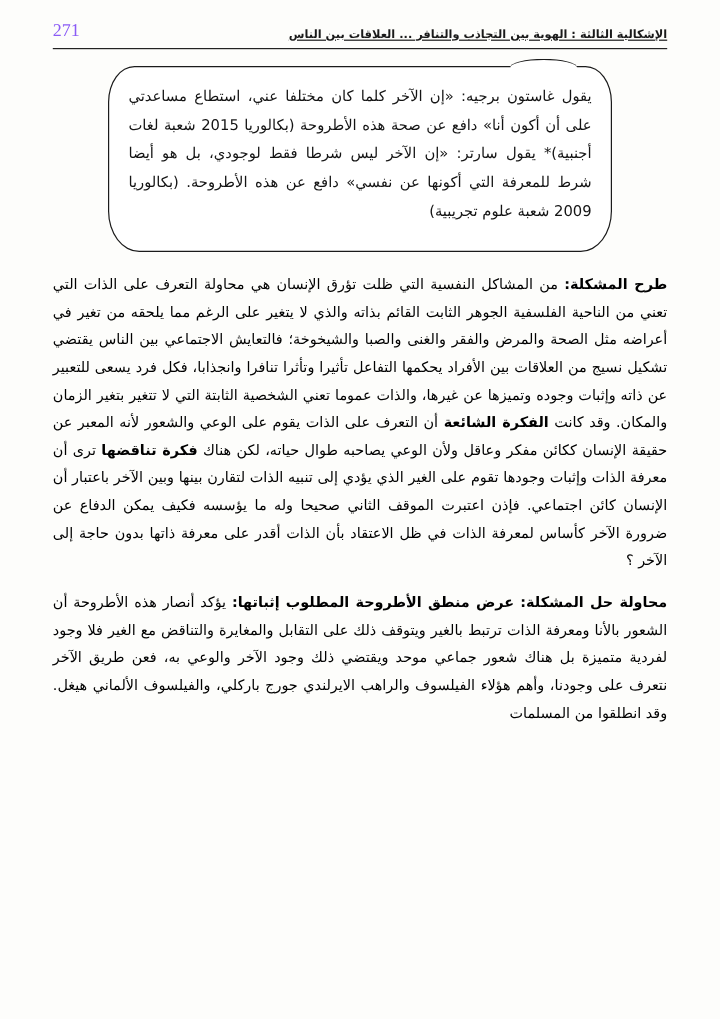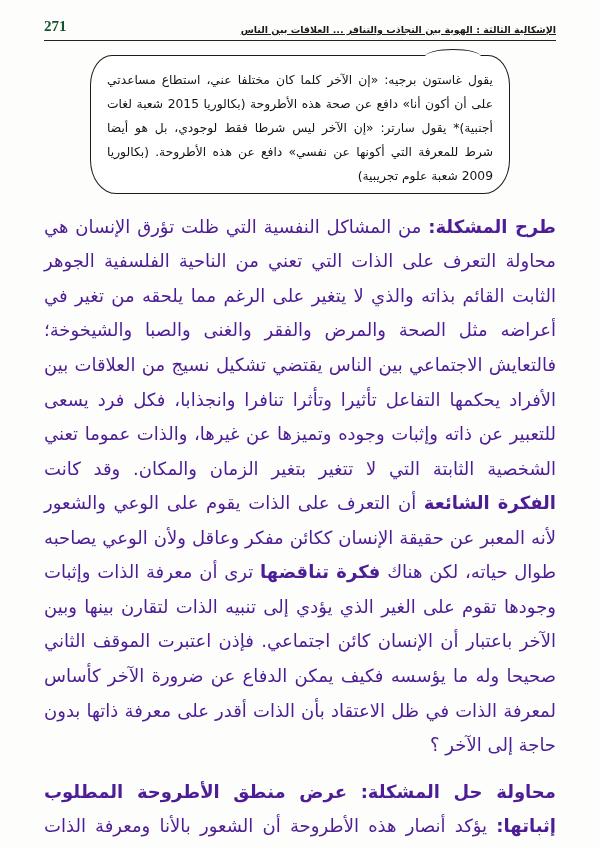--- a/index.html
+++ b/index.html
@@ -33,22 +33,22 @@
   .header-title {
     font-size: 9.5px;
     font-weight: bold;
     color: #1a1a1a;
     letter-spacing: 0px;
     white-space: nowrap;
     text-decoration: underline;
   }
   .header-page {
     font-size: 15px;
-    font-weight: bold;
-    color: #14532d;
+    font-weight: normal;
+    color: #8b5cf6;
     font-family: "Liberation Serif", serif;
   }
   .header-rule {
     border: none;
     border-top: 1.2px solid #222;
     margin: 2px 0 14px 0;
   }
   
   .article-title {
     text-align: center;
@@ -61,21 +61,21 @@
   
   .quote-wrap {
     position: relative;
     margin: 0 auto 16px auto;
     width: 420px;
   }
   .quote-box {
     position: relative;
     border: 1.6px solid #1b1b1b;
     border-radius: 22px 22px 26px 26px / 30px 30px 34px 34px;
-    padding: 13px 16px 4px 16px;
+    padding: 13px 16px 20px 16px;
     background: #fff;
     direction: rtl;
     text-align: justify;
     text-align-last: right;
     font-size: 12.3px;
     line-height: 1.95;
     box-shadow: 0 0 0 0 #000;
   }
   
   .quote-box:before {
@@ -90,23 +90,23 @@
     background: #fff;
   }
   .quote-box p {
     margin: 0;
   }
   
   .body-text {
     direction: rtl;
     text-align: justify;
     text-align-last: right;
-    font-size: 18px;
+    font-size: 12px;
     line-height: 1.92;
-    color: #4c1d95;
+    color: #000000;
     margin: 0 0 12px 0;
   }
   .lead {
     font-weight: bold;
   }
   .strong-inline { font-weight: bold; }
 </style>
 </head>
 <body>
 

